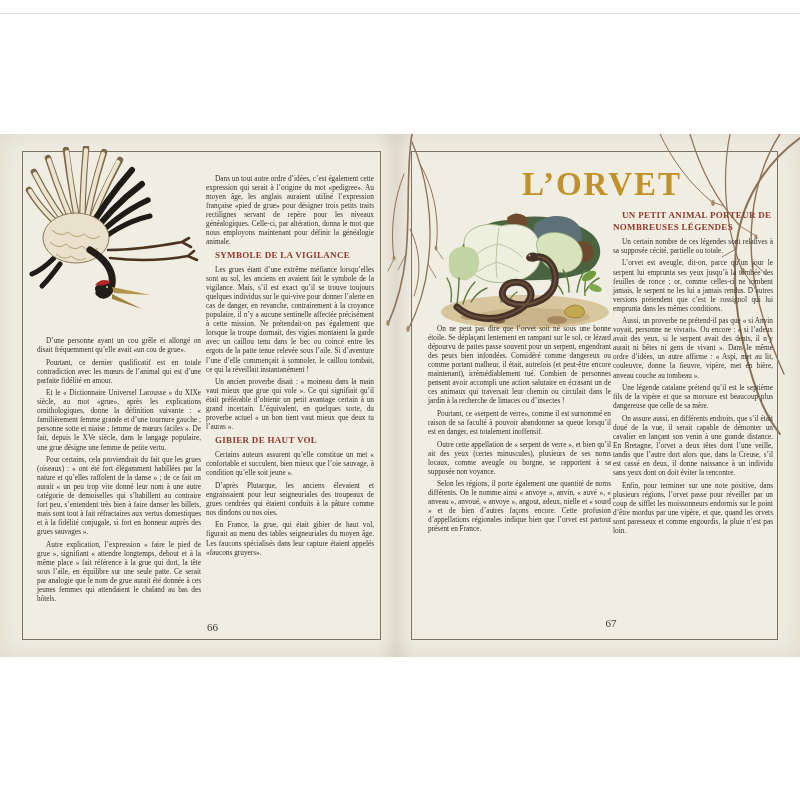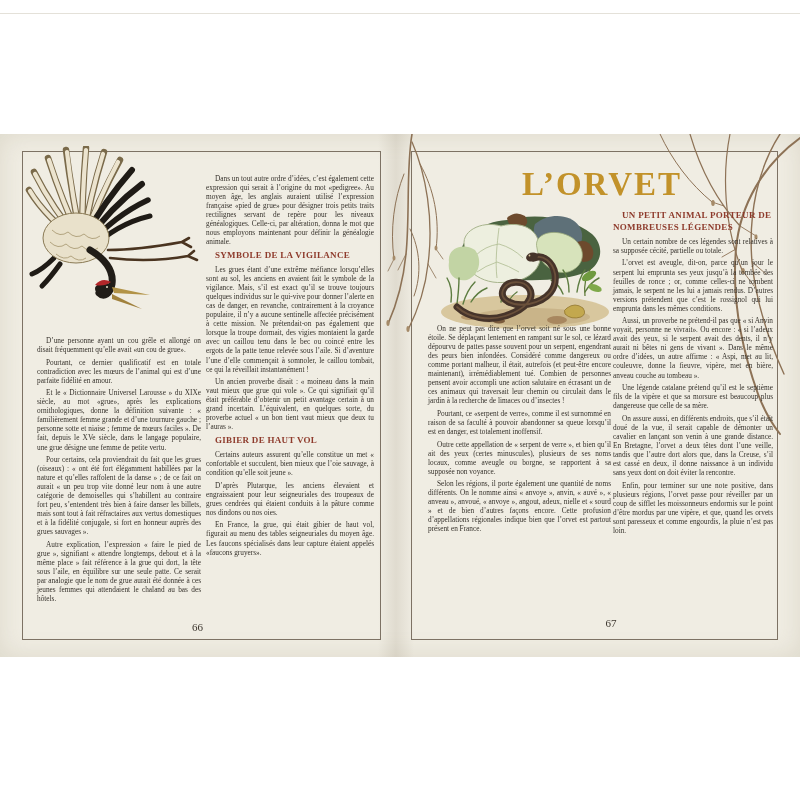--- a/index.html
+++ b/index.html
@@ -34,21 +34,21 @@
   .lp-col2{left:206px;top:40px;width:168px;}
   .rp-col1{left:428px;top:190px;width:183px;}
   .rp-col2{left:613px;top:76px;width:160px;}
 
   .title{
     position:absolute;left:411px;top:24px;width:366px;margin:8px;
     text-align:center;font-size:33px;font-weight:bold;letter-spacing:2px;
     color:#c2922a;
   }
   .page-number{position:absolute;font-size:11px;color:#3c362e;text-align:center;}
-  .pn-left{left:19px;top:487px;width:357px;}
+  .pn-left{left:34px;top:487px;width:357px;}
   .pn-right{left:411px;top:483px;width:400px;}
 
   .crane-svg{position:absolute;left:24px;top:12px;width:186px;height:194px;}
   .orvet-svg{position:absolute;left:437px;top:70px;width:180px;height:130px;}
   .branches-svg{position:absolute;left:360px;top:0;width:440px;height:312px;pointer-events:none;}
 </style>
 </head>
 <body>
 
 <div class="stage">

